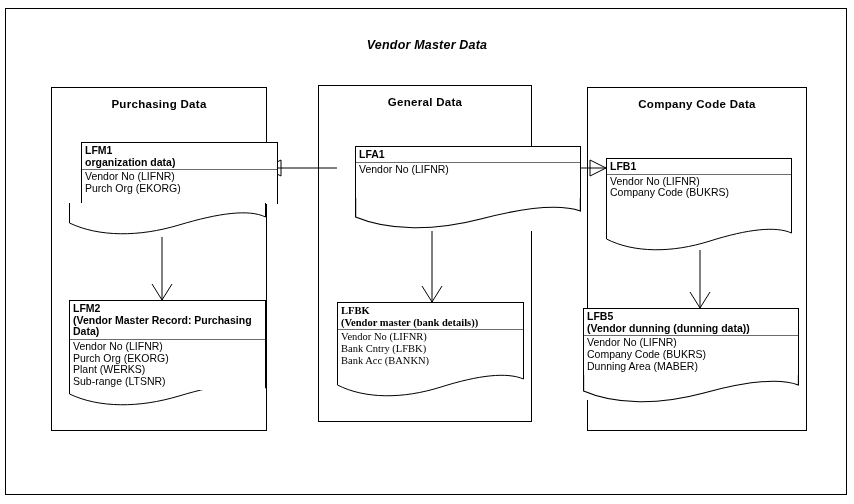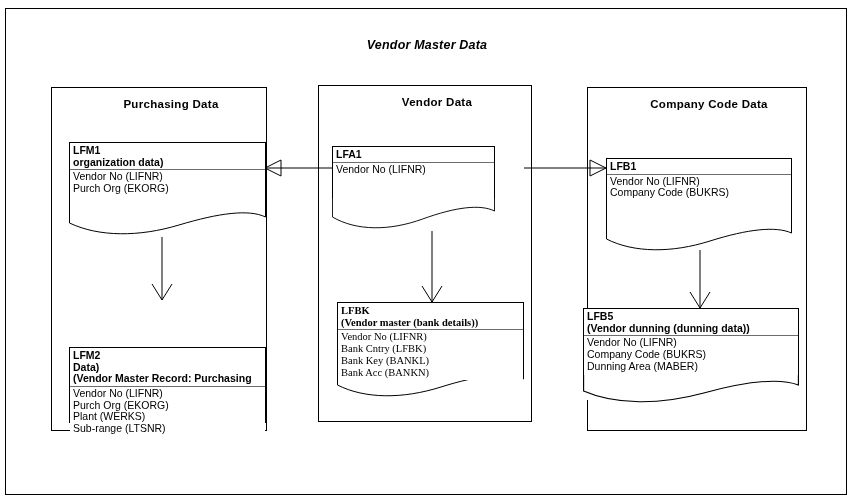--- a/index.html
+++ b/index.html
@@ -28,21 +28,21 @@
   }
 
   
   .group{
     position:absolute;
     border:1px solid #000;
     box-sizing:border-box;
     background:transparent;
   }
   .group-title{
-    position:absolute;left:12px;top:10px;width:100%;
+    position:absolute;left:0;top:10px;width:100%;
     text-align:center;
     font-weight:bold;font-size:11.5px;
     letter-spacing:.3px;
   }
 
   
   .entity{
     position:absolute;
     box-sizing:border-box;
     background:#fff;
@@ -135,58 +135,58 @@
   <div class="group" style="left:51px;top:87px;width:216px;height:344px;">
     <div class="group-title">Purchasing Data</div>
   </div>
 
   <div class="entity" style="left:69px;top:142px;width:197px;height:95px;">
     <div class="wave" style="top:61px;">
       <svg viewBox="0 0 197 34" preserveAspectRatio="none">
         <path d="M0.5,0 L0.5,20 C30,34 70,34 110,22 C150,10 180,6 196.5,14 L196.5,0" fill="#fff" stroke="#000" stroke-width="1"></path>
       </svg>
     </div>
-    <div class="entity-frame" style="height:62px;">
+    <div class="entity-frame" style="height:62px;margin-left:12px;">
       <div class="entity-head">
         <span class="code">LFM1</span>
         <span class="desc">organization data)</span>
       </div>
       <div class="entity-body">
         <div class="field">Vendor No (LIFNR)</div>
         <div class="field">Purch Org (EKORG)</div>
       </div>
     </div>
   </div>
 
   <div class="entity" style="left:69px;top:300px;width:197px;height:100px;">
     <div class="wave" style="top:74px;">
       <svg viewBox="0 0 197 34" preserveAspectRatio="none">
         <path d="M0.5,0 L0.5,20 C30,34 70,34 110,22 C150,10 180,6 196.5,14 L196.5,0" fill="#fff" stroke="#000" stroke-width="1"></path>
       </svg>
     </div>
-    <div class="entity-frame" style="height:76px;margin-top:47px;">
+    <div class="entity-frame" style="height:76px;">
       <div class="entity-head">
         <span class="code">LFM2</span>
+        <span class="desc">(Vendor Master Record: Purchasing</span>
         <span class="desc">Data)</span>
-        <span class="desc">(Vendor Master Record: Purchasing</span>
       </div>
       <div class="entity-body">
         <div class="field">Vendor No (LIFNR)</div>
         <div class="field">Purch Org (EKORG)</div>
         <div class="field">Plant (WERKS)</div>
         <div class="field">Sub-range (LTSNR)</div>
       </div>
     </div>
   </div>
 
   <div class="group" style="left:318px;top:85px;width:214px;height:337px;">
-    <div class="group-title">Vendor Data</div>
-  </div>
-
-  <div class="entity" style="left:332px;top:146px;width:163px;height:85px;">
+    <div class="group-title">General Data</div>
+  </div>
+
+  <div class="entity" style="left:355px;top:146px;width:226px;height:85px;">
     <div class="wave" style="top:52px;">
       <svg viewBox="0 0 187 34" preserveAspectRatio="none">
         <path d="M0.5,0 L0.5,19 C28,33 66,33 104,21 C142,9 170,6 186.5,13 L186.5,0" fill="#fff" stroke="#000" stroke-width="1"></path>
       </svg>
     </div>
     <div class="entity-frame" style="height:53px;">
       <div class="entity-head">
         <span class="code">LFA1</span>
       </div>
       <div class="entity-body">
@@ -202,21 +202,20 @@
       </svg>
     </div>
     <div class="entity-frame" style="height:65px;font-family:Liberation Serif, serif;">
       <div class="entity-head">
         <span class="code">LFBK</span>
         <span class="desc">(Vendor master (bank details))</span>
       </div>
       <div class="entity-body">
         <div class="field">Vendor No (LIFNR)</div>
         <div class="field">Bank Cntry (LFBK)</div>
-        <div class="field">Bank Key (BANKL)</div>
         <div class="field">Bank Acc (BANKN)</div>
       </div>
     </div>
   </div>
 
   <div class="group" style="left:587px;top:87px;width:220px;height:344px;">
     <div class="group-title">Company Code Data</div>
   </div>
 
   <div class="entity" style="left:606px;top:158px;width:186px;height:92px;">

